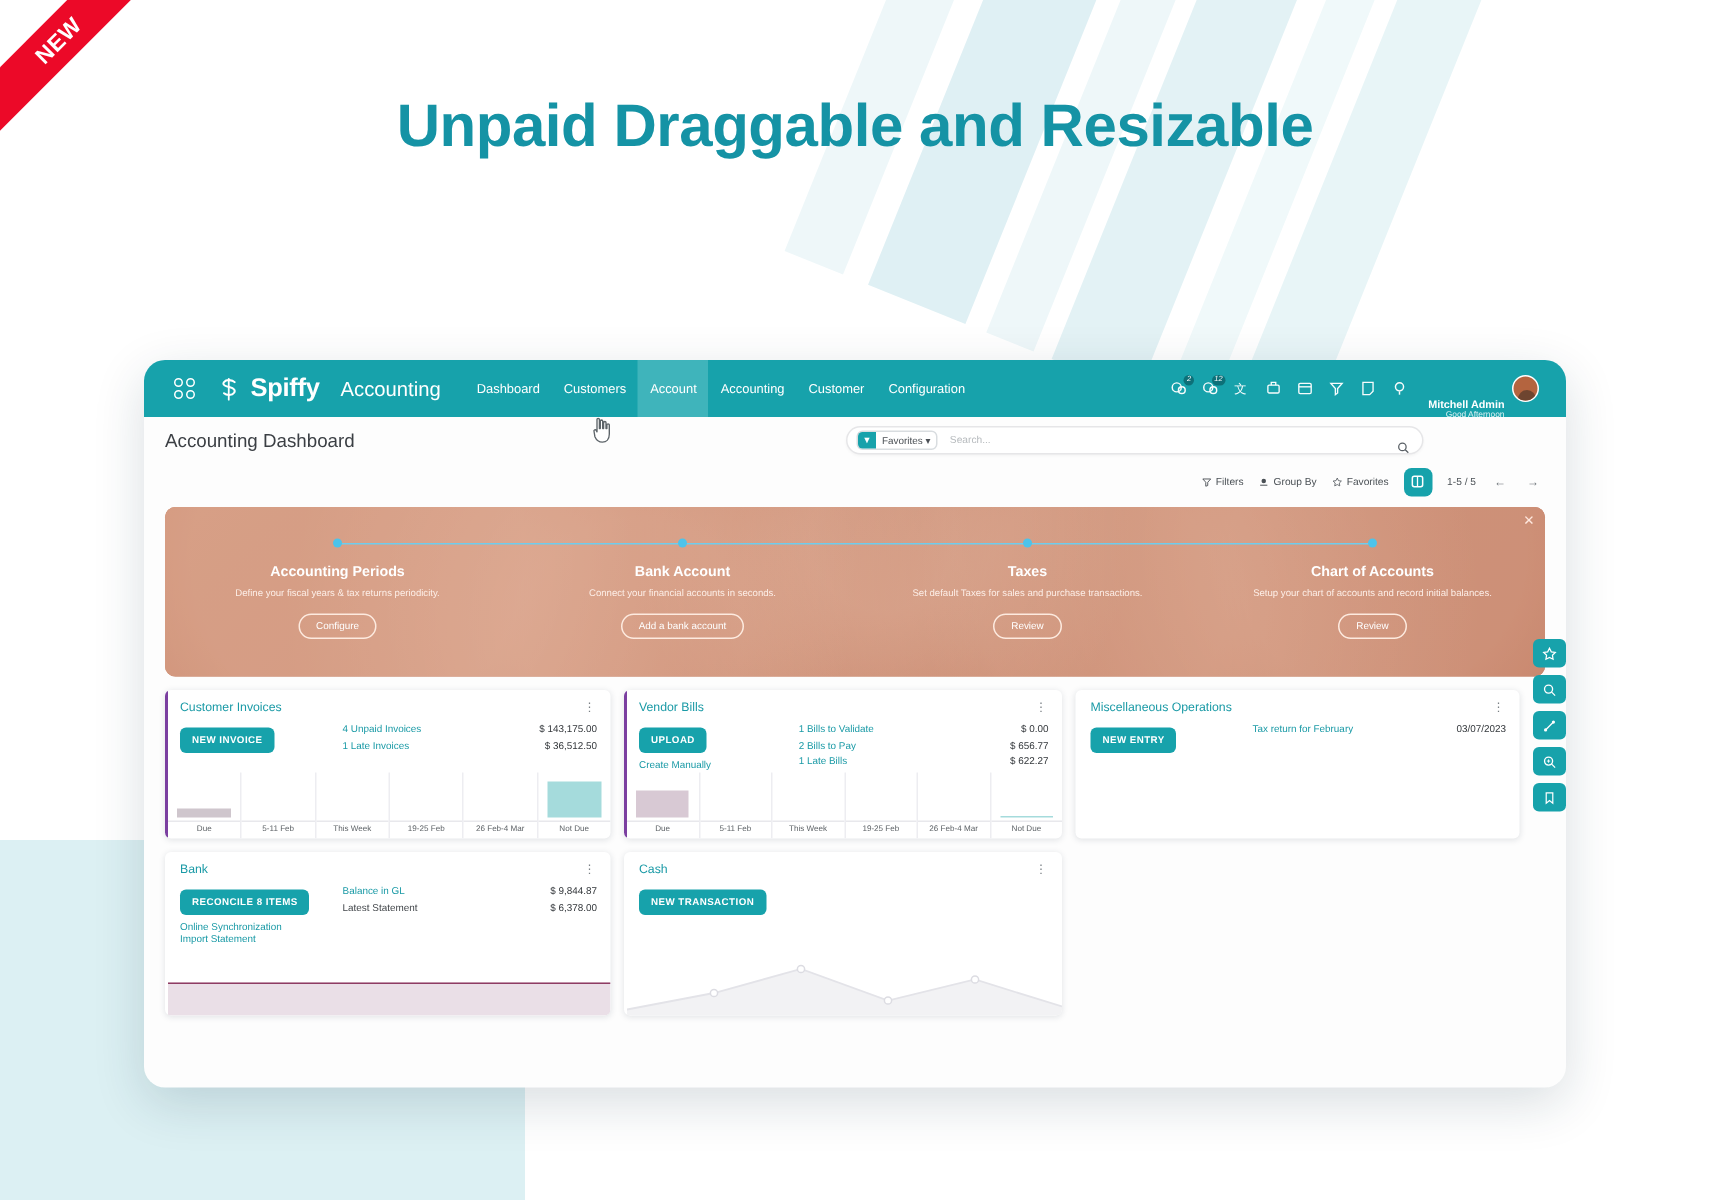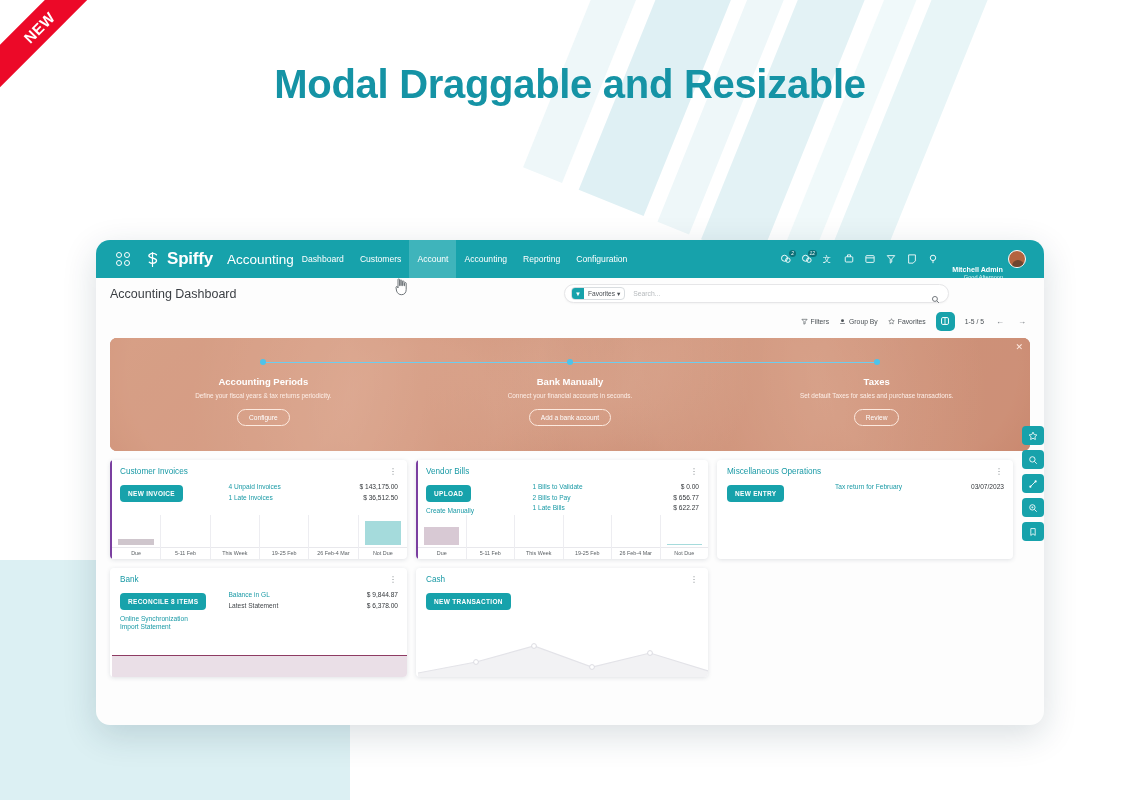--- a/index.html
+++ b/index.html
@@ -40,21 +40,21 @@
       background: #fdfdfd; border-radius: 14px; box-shadow: 0 10px 34px rgba(20,50,70,.16); z-index: 10; }
 
   
   .navbar { height: 38px; margin: 0; background: #17a2ab; border-radius: 14px 14px 0 0;
       display: flex; align-items: center; padding: 16px 10px; color: #fff; }
   .apps-icon { width: 18px; display: flex; flex-wrap: wrap; gap: 2px; margin: 0 9px 0 10px; }
   .apps-icon b { width: 6px; height: 6px; border: 1.2px solid #fff; border-radius: 50%; display:block; }
   .brand-logo { width: 19px; height: 19px; margin-right: 5px; }
   .brand-name { font-size: 17px; font-weight: bold; letter-spacing: -.2px; }
   .app-name { font-size: 13.5px; margin-left: 14px; font-weight: normal; }
-  .nav-menu { display: flex; align-items: center; height: 38px; }
+  .nav-menu { display: flex; align-items: center; margin-left: 16px; height: 38px; }
   .nav-menu a { color: #fff; font-size: 8.6px; text-decoration: none; padding: 12px 8px; height: 38px;
       display: flex; align-items: center; }
   .nav-menu a.hover { background: #3fb4bb; }
   .nav-right { margin-left: auto; display: flex; align-items: center; gap: 9px; padding-right: 8px; }
   .nav-ico { width: 12px; height: 12px; position: relative; opacity: .97; }
   .nav-ico svg { display: block; }
   .badge { position: absolute; top: -3px; right: -4px; background: #0d6f77; color: #fff;
       font-size: 5px; border-radius: 6px; padding: 0 2px; line-height: 7px; height: 7px; }
   .user-block { display: flex; align-items: center; gap: 5px; margin-left: 4px; }
   .user-txt { text-align: right; line-height: 1.15; margin-top: 28px; }
@@ -171,21 +171,21 @@
     <i></i>
     <i></i>
 </div>
 <div class="bg-blob"></div>
 
 <div class="ribbon">
   <span>NEW</span>
 </div>
 
 <div class="headline">
-  <h1>Modal Draggable and Resizable</h1>
+  <h1>Unpaid Draggable and Resizable</h1>
 </div>
 
 <div class="window">
 
   <div class="navbar">
     <div class="apps-icon">
       <b></b>
         <b></b>
         <b></b>
         <b></b>
@@ -195,21 +195,21 @@
       <path d="M12 3.2v17.6" stroke="#fff" stroke-width="1.5" stroke-linecap="round"></path>
     </svg>
     <span class="brand-name">Spiffy</span>
     <span class="app-name">Accounting</span>
 
     <nav class="nav-menu">
       <a href="#">Dashboard</a>
       <a href="#">Customers</a>
       <a href="#" class="hover">Account</a>
       <a href="#">Accounting</a>
-      <a href="#">Reporting</a>
+      <a href="#">Customer</a>
       <a href="#">Configuration</a>
     </nav>
 
     <div class="nav-right">
       <span class="nav-ico">
         <svg width="12" height="12" viewBox="0 0 16 16">
             <circle cx="6" cy="7" r="4" fill="none" stroke="#fff" stroke-width="1.3"></circle>
             <circle cx="10.5" cy="9.5" r="3" fill="none" stroke="#fff" stroke-width="1.3"></circle>
           </svg>
         <i class="badge">2</i>
@@ -320,29 +320,36 @@
       <div class="step">
         <span class="line"></span>
         <span class="dot"></span>
         <h4>Accounting Periods</h4>
         <p>Define your fiscal years &amp; tax returns periodicity.</p>
         <button>Configure</button>
       </div>
       <div class="step">
         <span class="line"></span>
         <span class="dot"></span>
-        <h4>Bank Manually</h4>
+        <h4>Bank Account</h4>
         <p>Connect your financial accounts in seconds.</p>
         <button>Add a bank account</button>
       </div>
       <div class="step">
         <span class="line"></span>
         <span class="dot"></span>
         <h4>Taxes</h4>
         <p>Set default Taxes for sales and purchase transactions.</p>
+        <button>Review</button>
+      </div>
+      <div class="step">
+        
+        <span class="dot"></span>
+        <h4>Chart of Accounts</h4>
+        <p>Setup your chart of accounts and record initial balances.</p>
         <button>Review</button>
       </div>
     </div>
   </div>
 
   <div class="cards">
 
     <div class="card" style="width:297px;height:99px;">
       <div class="c-head">
         <span class="c-title">Customer Invoices</span>

